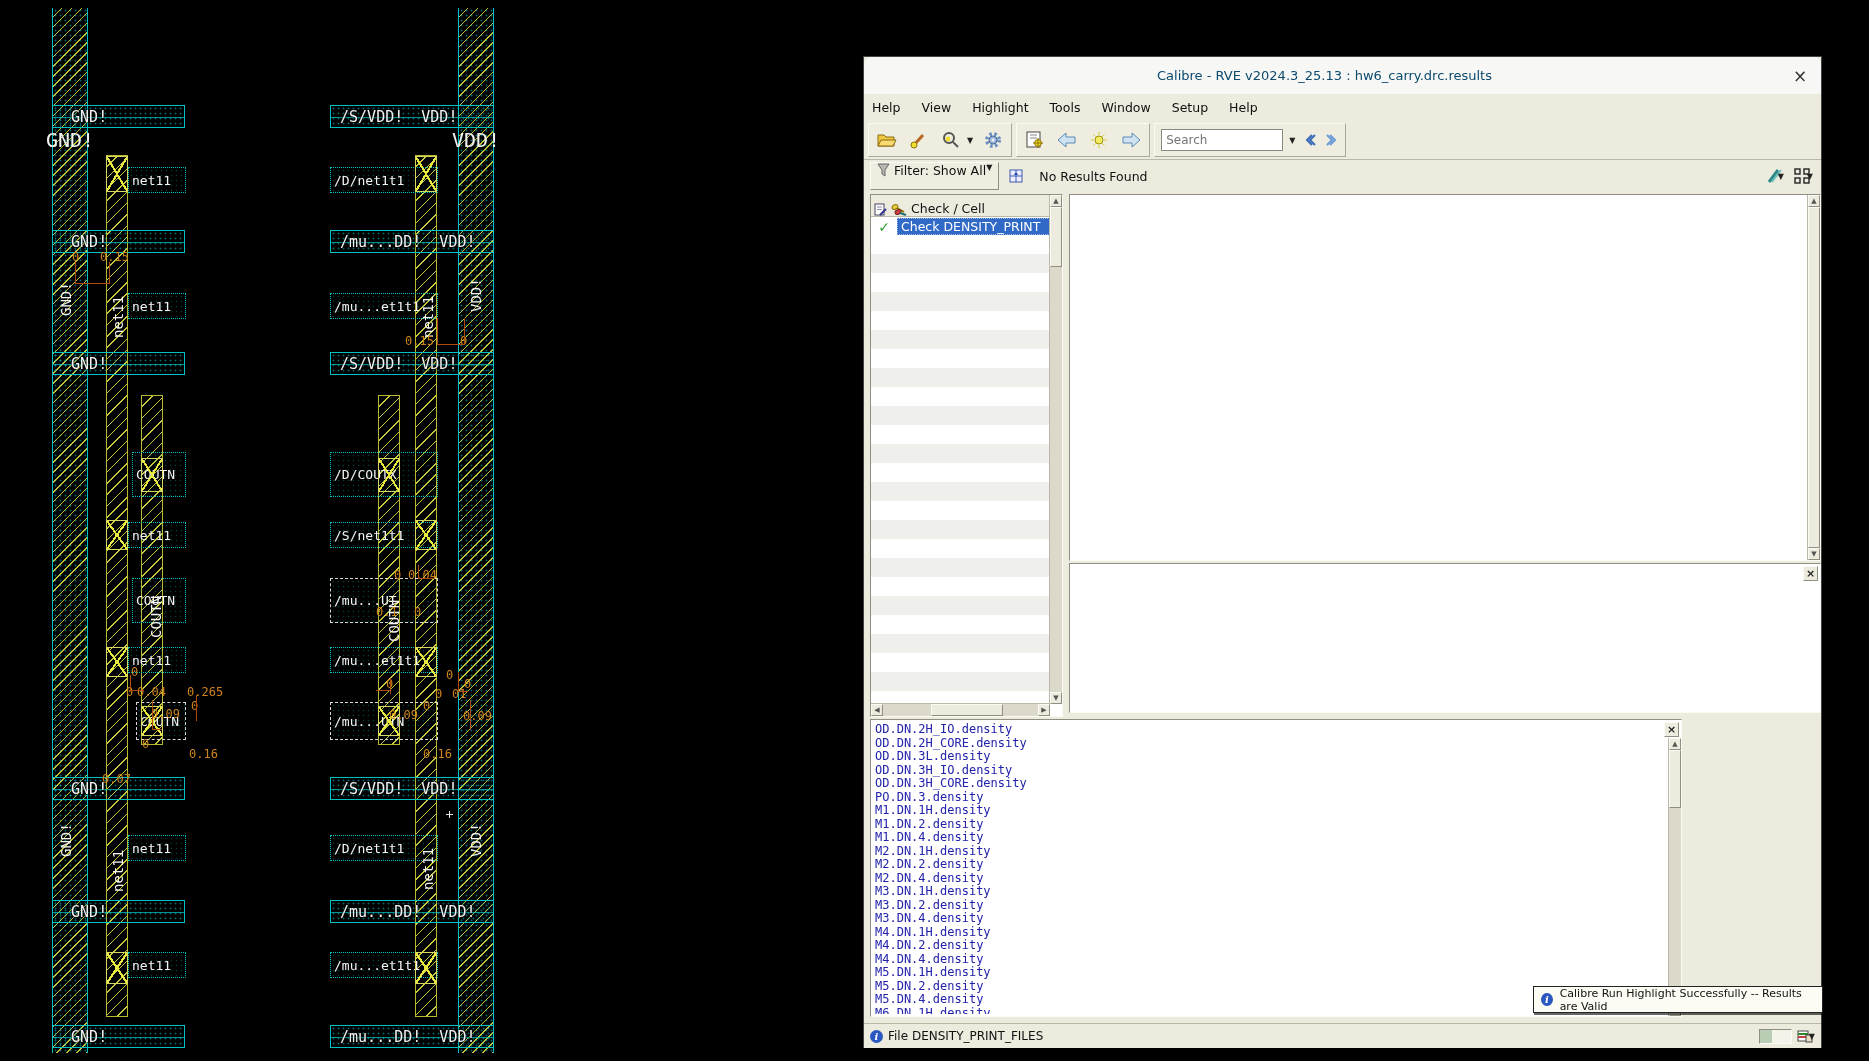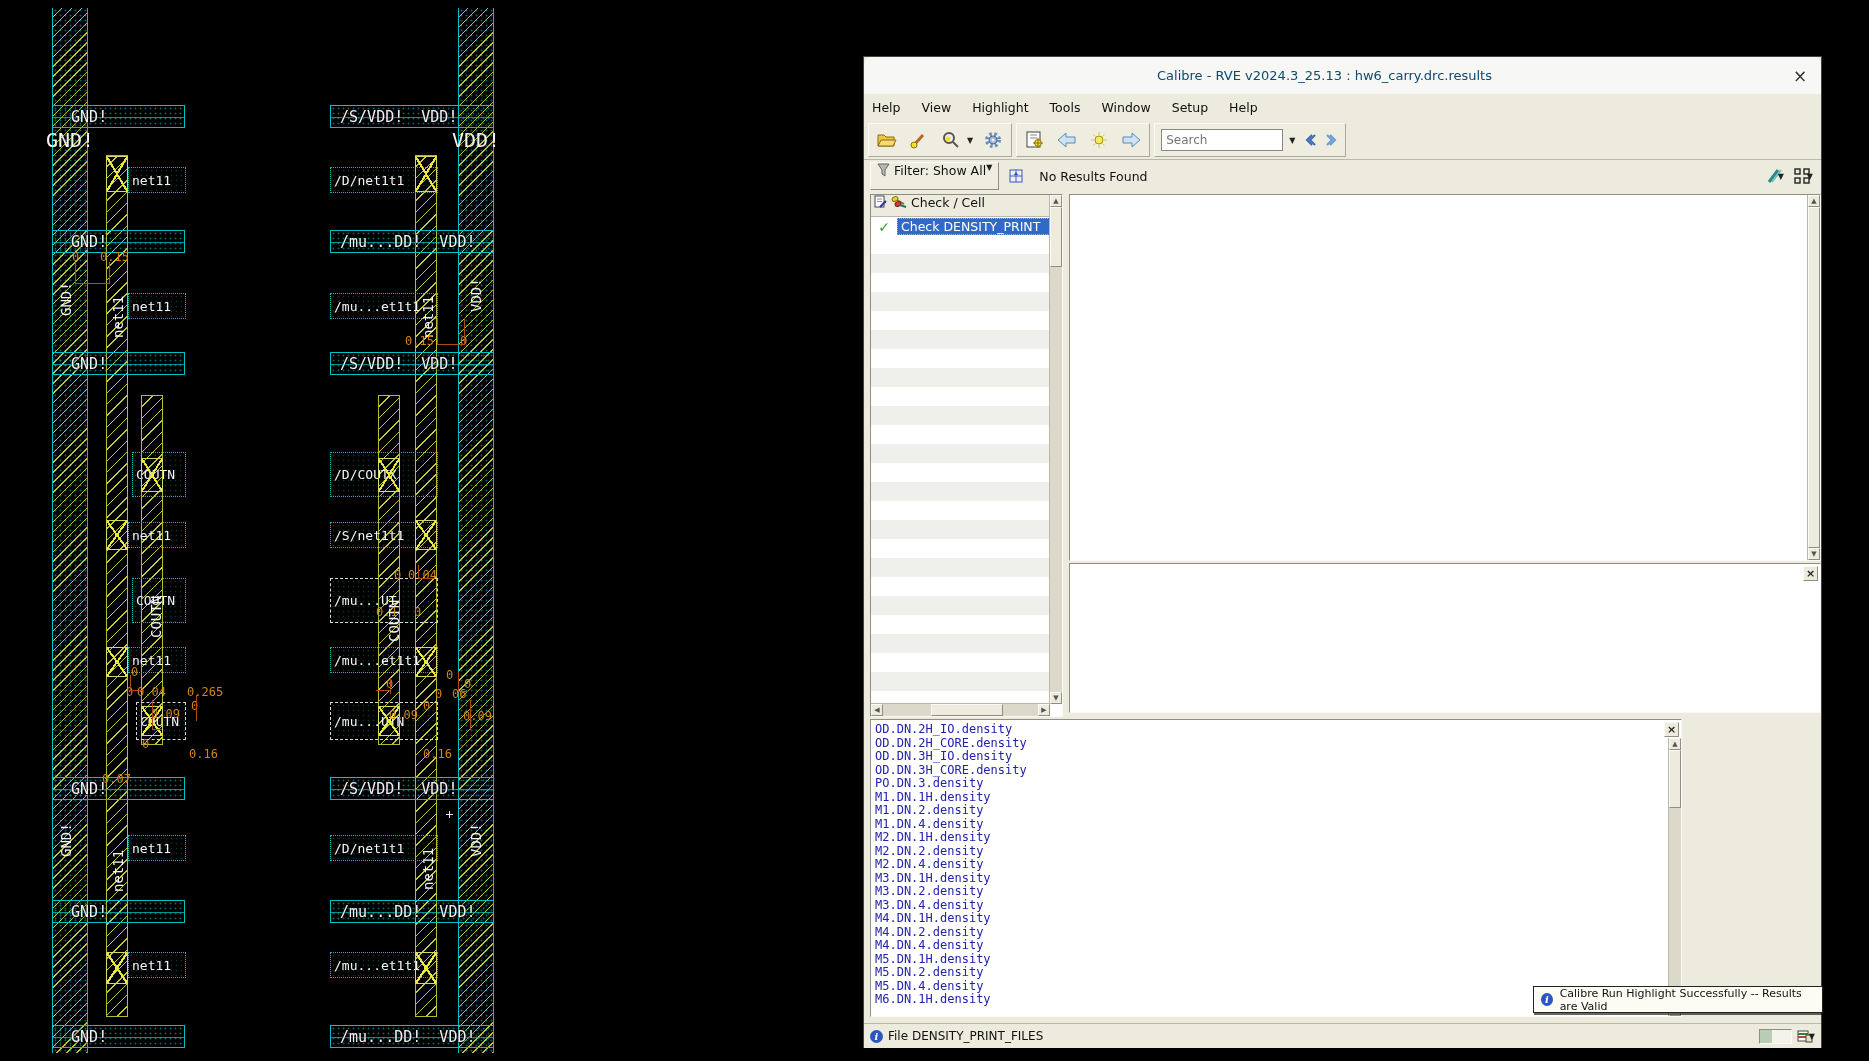--- a/index.html
+++ b/index.html
@@ -57,21 +57,21 @@
   .tb-arrow{font-size:8px;color:#222;margin-left:-4px;}
   .search-input{width:112px;height:18px;border:1px solid #8a897d;background:#fff;color:#888;
     font-size:12px;padding:1px 4px;font-family:"DejaVu Sans","Liberation Sans",sans-serif;}
   .filterrow{position:absolute;left:0;top:102px;right:0;height:34px;display:flex;align-items:center;padding-left:6px;}
   .filter-btn{display:flex;align-items:flex-start;gap:4px;height:26px;padding:0 6px;background:#eeede0;
     border:1px solid;border-color:#fbfbf6 #8f8e81 #8f8e81 #fbfbf6;font-size:12.5px;}
   .results-label{display:flex;align-items:center;gap:16px;margin-left:10px;font-size:12.5px;}
   .filter-right{margin-left:auto;display:flex;align-items:center;gap:10px;margin-right:8px;}
   .panel{position:absolute;background:#fff;border:1px solid;border-color:#8f8e81 #fbfbf6 #fbfbf6 #8f8e81;box-sizing:border-box;}
   
-  .tree-header{height:21px;background:#ecebdd;border-bottom:1px solid #b9b8a9;display:flex;align-items:flex-start;
+  .tree-header{height:21px;background:#ecebdd;border-bottom:1px solid #b9b8a9;display:flex;align-items:flex-end;
     gap:4px;padding-left:3px;font-size:12.5px;}
   .tree-sel-row{height:19px;display:flex;align-items:center;}
   .tree-check{width:26px;text-align:center;color:#2e9e2e;font-size:14px;font-weight:bold;}
   .tree-sel-label{flex:1;height:17px;background:#3169c6;color:#fff;display:flex;align-items:center;
     padding-left:3px;font-size:12.5px;white-space:nowrap;overflow:hidden;border:1px dotted #9db8e0;box-sizing:border-box;}
   .stripe{width:100%;}
   
   .sb-v{position:absolute;width:12px;background:#dcd9cb;border-left:1px solid #b9b8a9;}
   .sb-h{position:absolute;height:12px;background:#dcd9cb;border-top:1px solid #b9b8a9;}
   .sb-btn{position:absolute;width:12px;height:12px;background:#ecebdd;border:1px solid;
@@ -177,21 +177,21 @@
       <div class="ly dim" style="left: 137px; top: 685px;">0.04</div>
       <div class="ly dim" style="left: 187px; top: 685px;">0.265</div>
       <div class="ly dim" style="left: 191px; top: 699px;">0</div>
       <div class="ly dim" style="left: 151px; top: 707px;">0.09</div>
       <div class="ly dim" style="left: 142px; top: 737px;">0</div>
       <div class="ly dim" style="left: 102px; top: 754px; margin-top: 18px;">0.07</div>
       <div class="ly dim" style="left: 189px; top: 747px;">0.16</div>
       <div class="ly dim" style="left: 386px; top: 677px;">0</div>
       <div class="ly dim" style="left: 446px; top: 668px;">0</div>
       <div class="ly dim" style="left: 435px; top: 687px;">0</div>
-      <div class="ly dim" style="left: 452px; top: 687px;">06</div>
+      <div class="ly dim" style="left: 452px; top: 687px;">01</div>
       <div class="ly dim" style="left: 464px; top: 677px;">0</div>
       <div class="ly dim" style="left: 423px; top: 699px;">0</div>
       <div class="ly dim" style="left: 389px; top: 708px;">0.09</div>
       <div class="ly dim" style="left: 463px; top: 709px;">0.09</div>
       <div class="ly dim" style="left: 423px; top: 747px;">0.16</div>
       <div class="ly ruler" style="left: 75px; top: 262px; width: 1px; height: 22px;"></div>
       <div class="ly ruler" style="left: 75px; top: 283px; width: 34px; height: 1px;"></div>
       <div class="ly ruler" style="left: 109px; top: 262px; width: 1px; height: 22px;"></div>
       <div class="ly ruler" style="left: 437px; top: 318px; width: 1px; height: 27px;"></div>
       <div class="ly ruler" style="left: 437px; top: 344px; width: 28px; height: 1px;"></div>
@@ -429,20 +429,21 @@
     </div>
 
     <div class="panel" style="left:205px;top:506px;width:752px;height:150px;">
       <div class="panel-close">×</div>
     </div>
 
     <div class="panel" style="left:6px;top:662px;width:812px;height:298px;">
       <div class="check-list" id="check-list">
           <div>OD.DN.2H_IO.density</div>
           <div>OD.DN.2H_CORE.density</div>
+          <div>OD.DN.3L.density</div>
           <div>OD.DN.3H_IO.density</div>
           <div>OD.DN.3H_CORE.density</div>
           <div>PO.DN.3.density</div>
           <div>M1.DN.1H.density</div>
           <div>M1.DN.2.density</div>
           <div>M1.DN.4.density</div>
           <div>M2.DN.1H.density</div>
           <div>M2.DN.2.density</div>
           <div>M2.DN.4.density</div>
           <div>M3.DN.1H.density</div>

